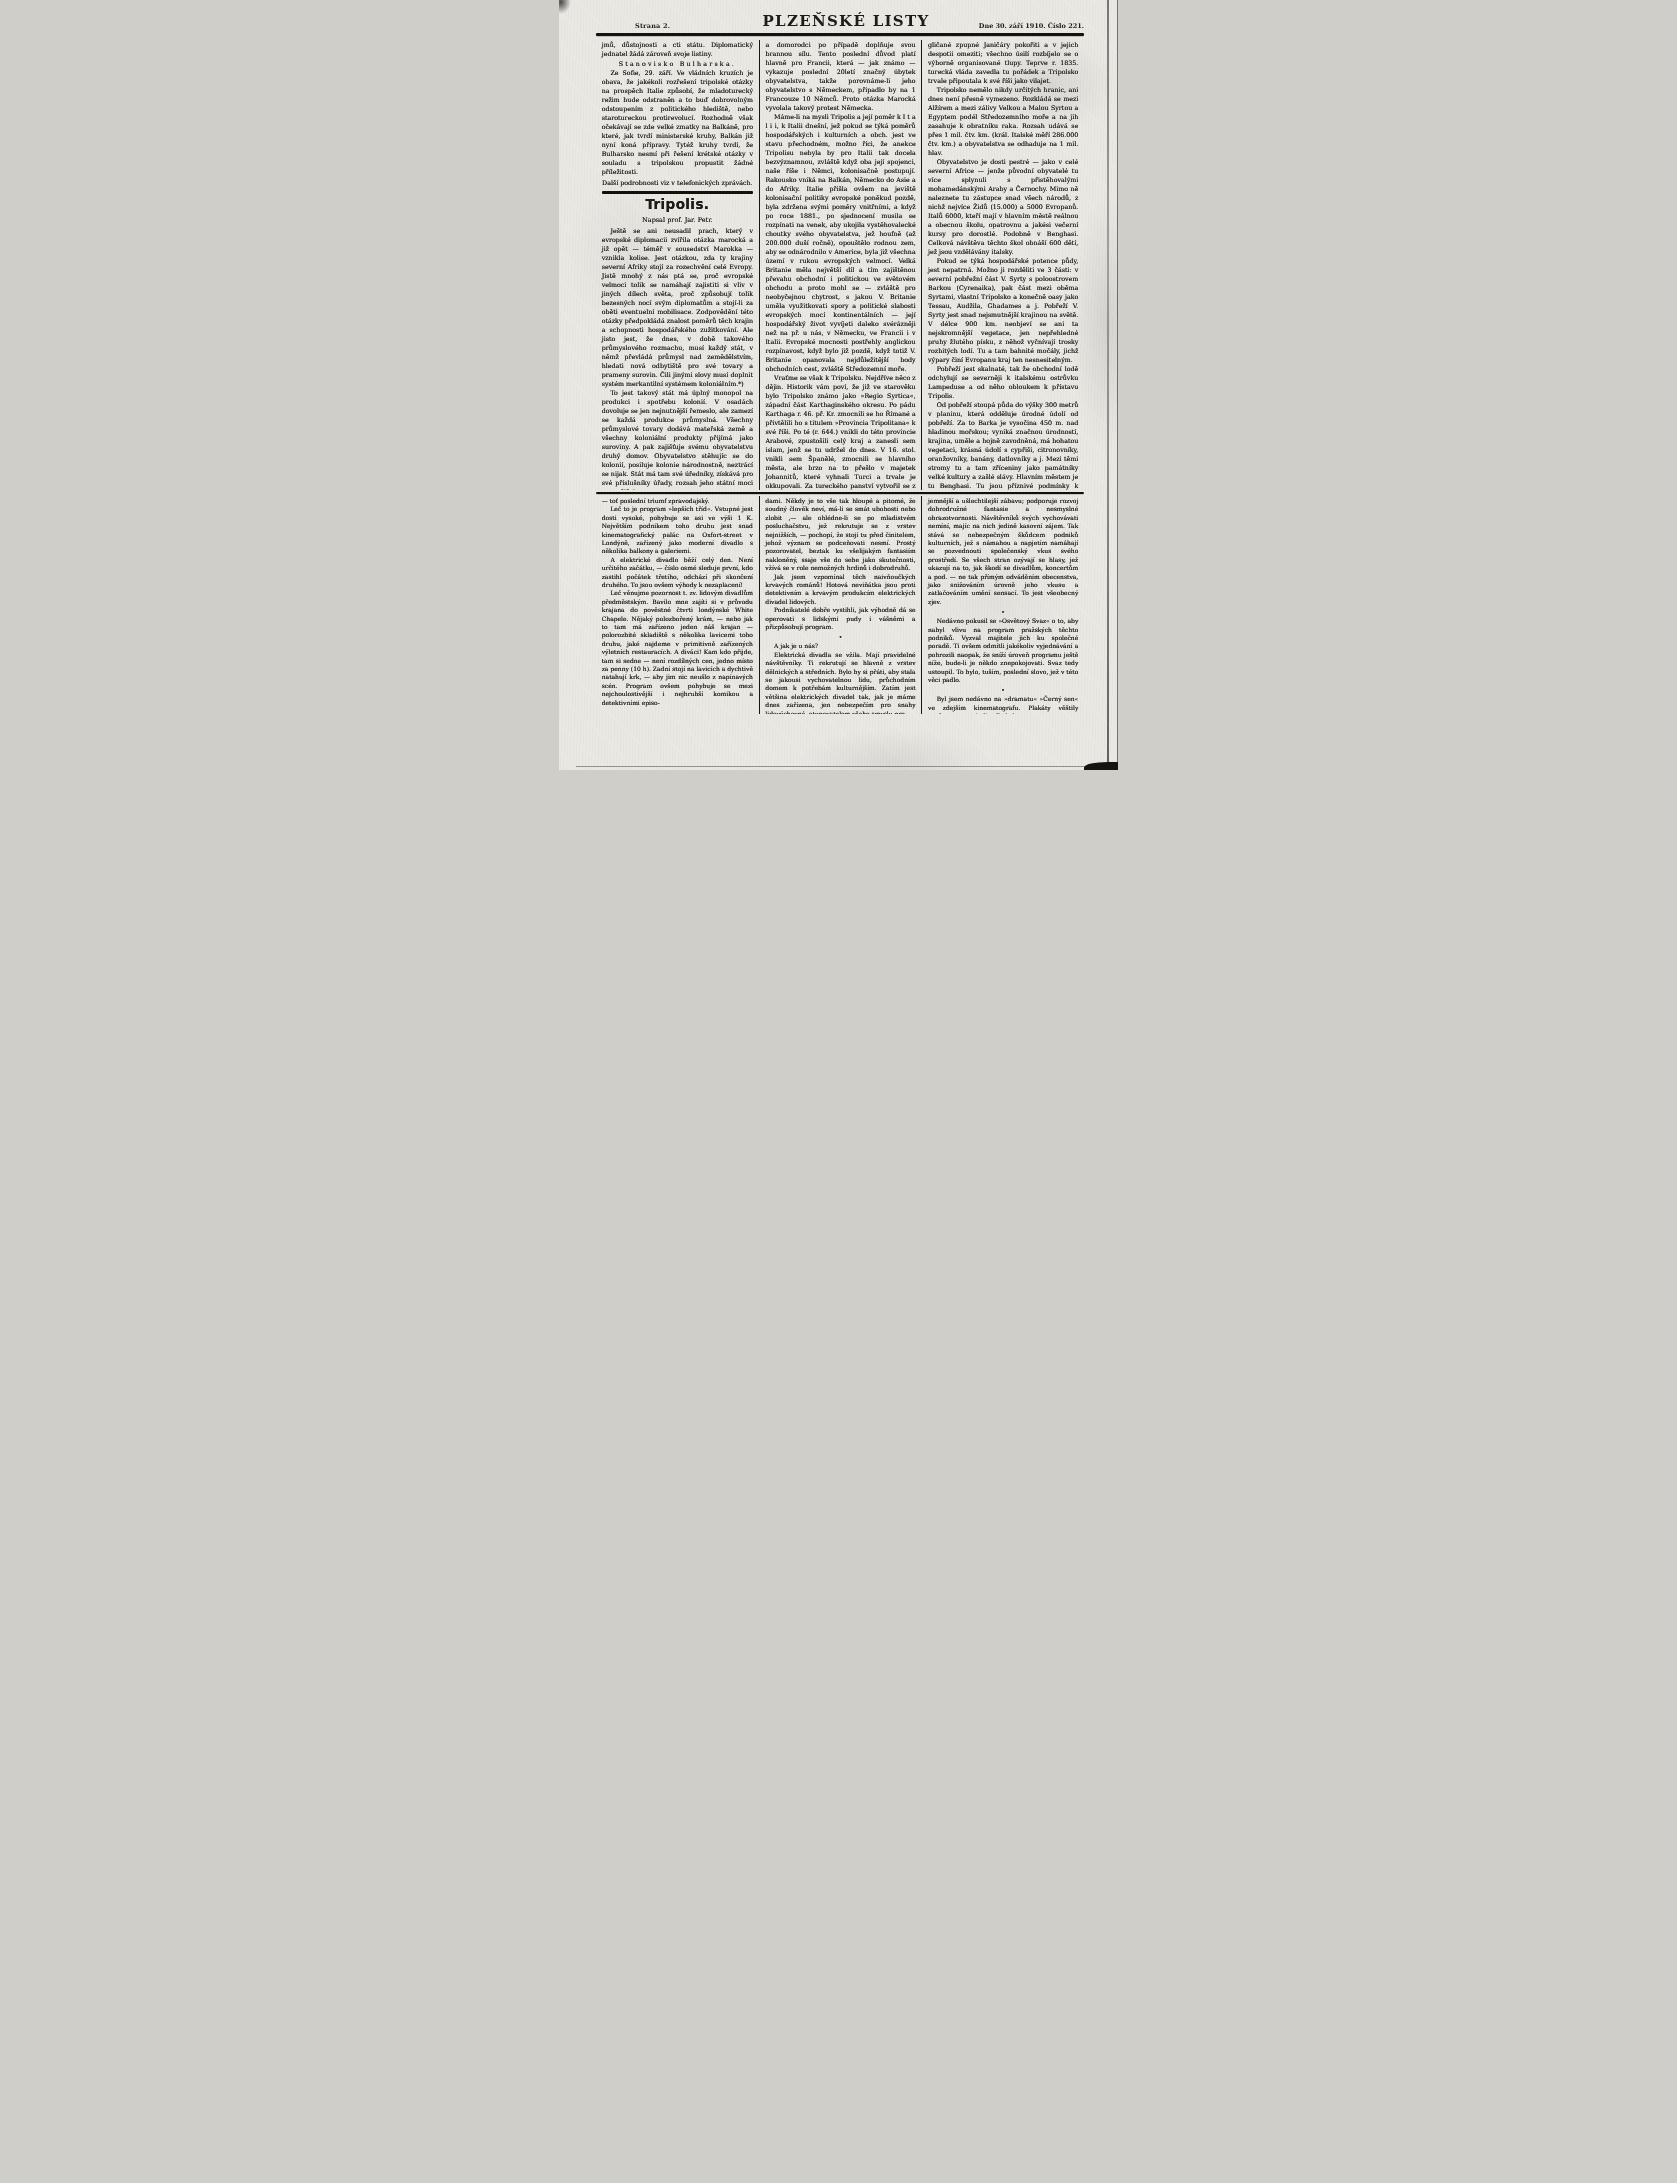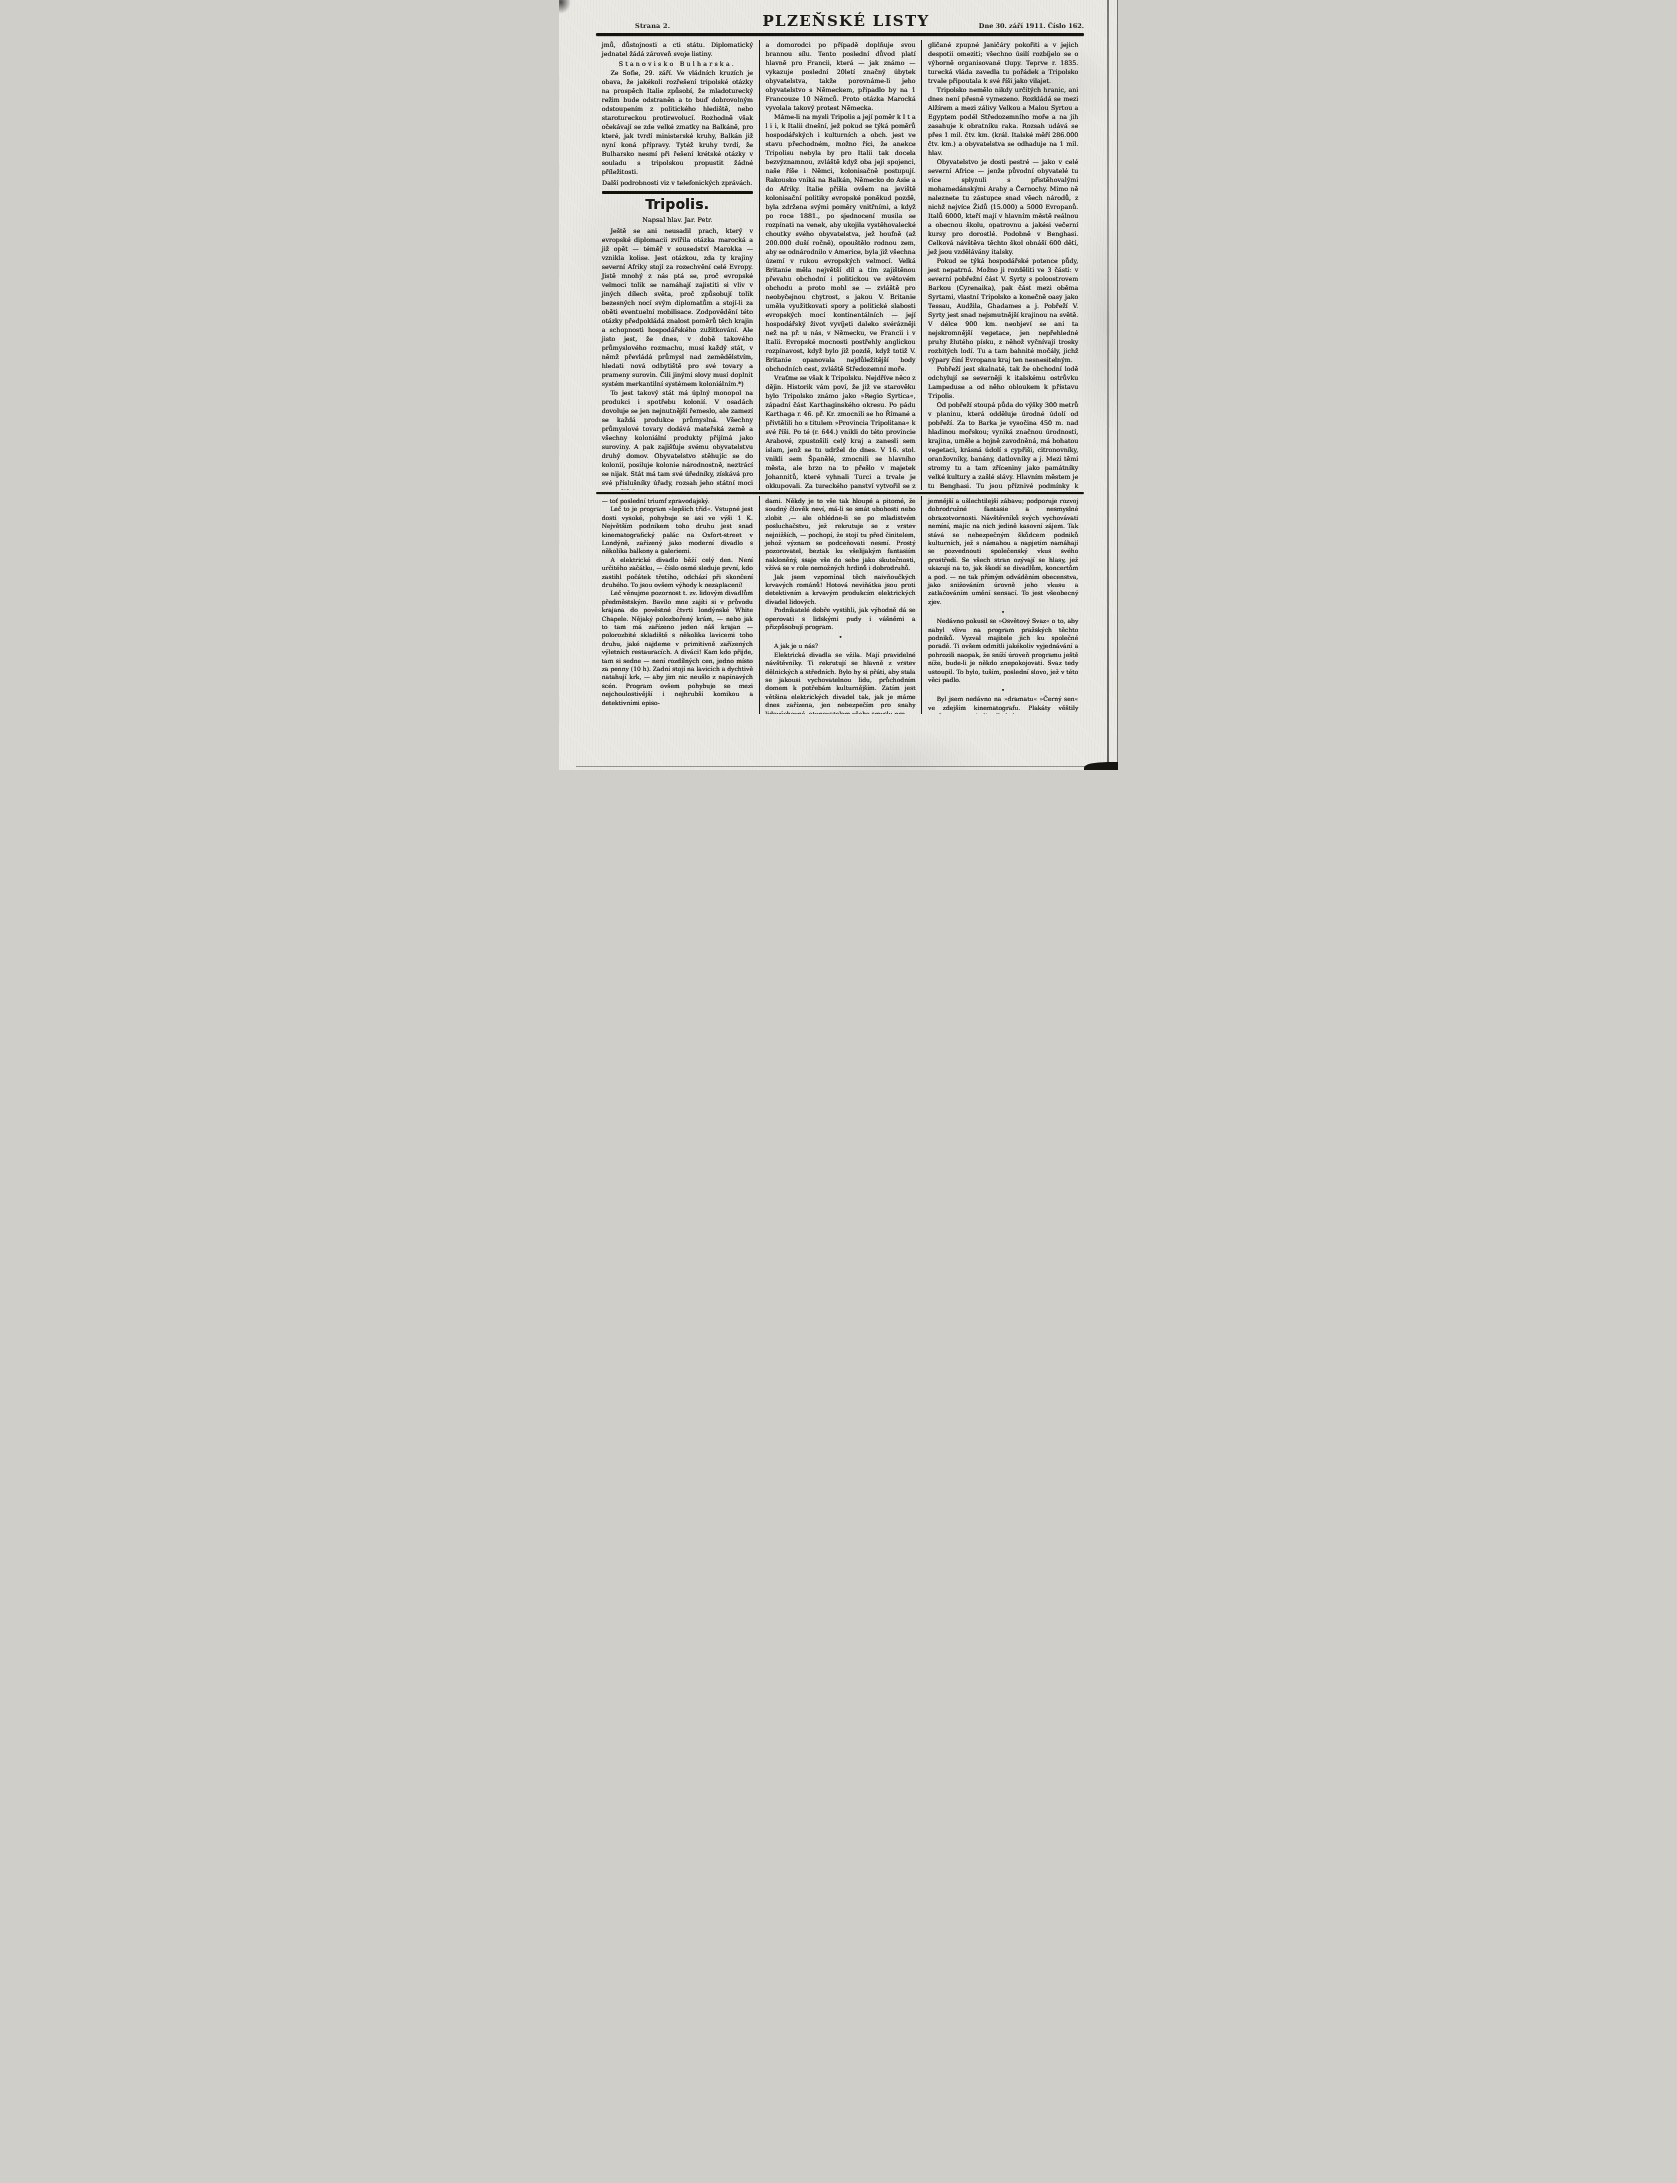--- a/index.html
+++ b/index.html
@@ -68,36 +68,36 @@
 
 <div class="page">
 
   <div class="topleft-speck"></div>
 
   <div class="content">
 
     <div class="masthead-row">
       <span class="page-number">Strana 2.</span>
       <span class="masthead">PLZEŇSKÉ LISTY</span>
-      <span class="date-issue">Dne 30. září 1911. Číslo 162.</span>
+      <span class="date-issue">Dne 30. září 1910. Číslo 221.</span>
     </div>
     <div class="header-rule"></div>
 
     <div class="section section-top">
 
       <div class="col">
         <p class="no-indent">jmů, důstojnosti a cti státu. Diplomatický jednatel žádá zároveň svoje listiny.</p>
         <p class="subhead">Stanovisko Bulharska.</p>
         <p>Ze Sofie, 29. září. Ve vládních kruzích je obava, že jakékoli rozřešení tripolské otázky na prospěch Italie způsobí, že mladoturecký režim bude odstraněn a to buď dobrovolným odstoupením z politického hlediště, nebo starotureckou protirevolucí. Rozhodně však očekávají se zde velké zmatky na Balkáně, pro které, jak tvrdí ministerské kruhy, Balkán již nyní koná přípravy. Tytéž kruhy tvrdí, že Bulharsko nesmí při řešení krétské otázky v souladu s tripolskou propustit žádné příležitosti.</p>
         <p class="note">Další podrobnosti viz v telefonických zprávách.</p>
 
         <div class="article-head">
           <div class="article-head-rule"></div>
           <div class="article-title">Tripolis.</div>
-          <div class="article-byline">Napsal hlav. Jar. Petr.</div>
+          <div class="article-byline">Napsal prof. Jar. Petr.</div>
         </div>
 
         <p>Ještě se ani neusadil prach, který v evropské diplomacii zvířila otázka marocká a již opět — téměř v sousedství Marokka — vznikla kolise. Jest otázkou, zda ty krajiny severní Afriky stojí za rozechvění celé Evropy. Jistě mnohý z nás ptá se, proč evropské velmoci tolik se namáhají zajistiti si vliv v jiných dílech světa, proč způsobují tolik bezesných nocí svým diplomatům a stojí-li za oběti eventuelní mobilisace. Zodpovědění této otázky předpokládá znalost poměrů těch krajin a schopnosti hospodářského zužitkování. Ale jisto jest, že dnes, v době takového průmyslového rozmachu, musí každý stát, v němž převládá průmysl nad zemědělstvím, hledati nová odbytiště pro své tovary a prameny surovin. Čili jinými slovy musí doplnit systém merkantilní systémem koloniálním.*)</p>
         <p>To jest takový stát má úplný monopol na produkci i spotřebu kolonií. V osadách dovoluje se jen nejnutnější řemeslo, ale zamezí se každá produkce průmyslná. Všechny průmyslové tovary dodává mateřská země a všechny koloniální produkty přijímá jako suroviny. A pak zajišťuje svému obyvatelstvu druhý domov. Obyvatelstvo stěhujíc se do kolonií, posiluje kolonie národnostně, neztrácí se nijak. Stát má tam své úředníky, získává pro své příslušníky úřady, rozsah jeho státní moci se rozšiřuje</p>
 
       </div>
 
       <div class="col">
         <p class="no-indent">a domorodci po případě doplňuje svou brannou sílu. Tento poslední důvod platí hlavně pro Francii, která — jak známo — vykazuje poslední 20letí značný úbytek obyvatelstva, takže porovnáme-li jeho obyvatelstvo s Německem, připadlo by na 1 Francouze 10 Němců. Proto otázka Marocká vyvolala takový protest Německa.</p>
         <p>Máme-li na mysli Tripolis a její poměr k I t a l i i, k Italii dnešní, jež pokud se týká poměrů hospodářských i kulturních a obch. jest ve stavu přechodném, možno říci, že anekce Tripolisu nebyla by pro Italii tak docela bezvýznamnou, zvláště když oba její spojenci, naše říše i Němci, kolonisačně postupují. Rakousko vniká na Balkán, Německo do Asie a do Afriky. Italie přišla ovšem na jeviště kolonisační politiky evropské poněkud pozdě, byla zdržena svými poměry vnitřními, a když po roce 1881., po sjednocení musila se rozpínati na venek, aby ukojila vystěhovalecké choutky svého obyvatelstva, jež houfně (až 200.000 duší ročně), opouštělo rodnou zem, aby se odnárodnilo v Americe, byla již všechna území v rukou evropských velmocí. Velká Britanie měla největší díl a tím zajištěnou převahu obchodní i politickou ve světovém obchodu a proto mohl se — zvláště pro neobyčejnou chytrost, s jakou V. Britanie uměla využitkovati spory a politické slabosti evropských mocí kontinentálních — její hospodářský život vyvíjeti daleko svérázněji než na př. u nás, v Německu, ve Francii i v Italii. Evropské mocnosti postřehly anglickou rozpínavost, když bylo již pozdě, když totiž V. Britanie opanovala nejdůležitější body obchodních cest, zvláště Středozemní moře.</p>

